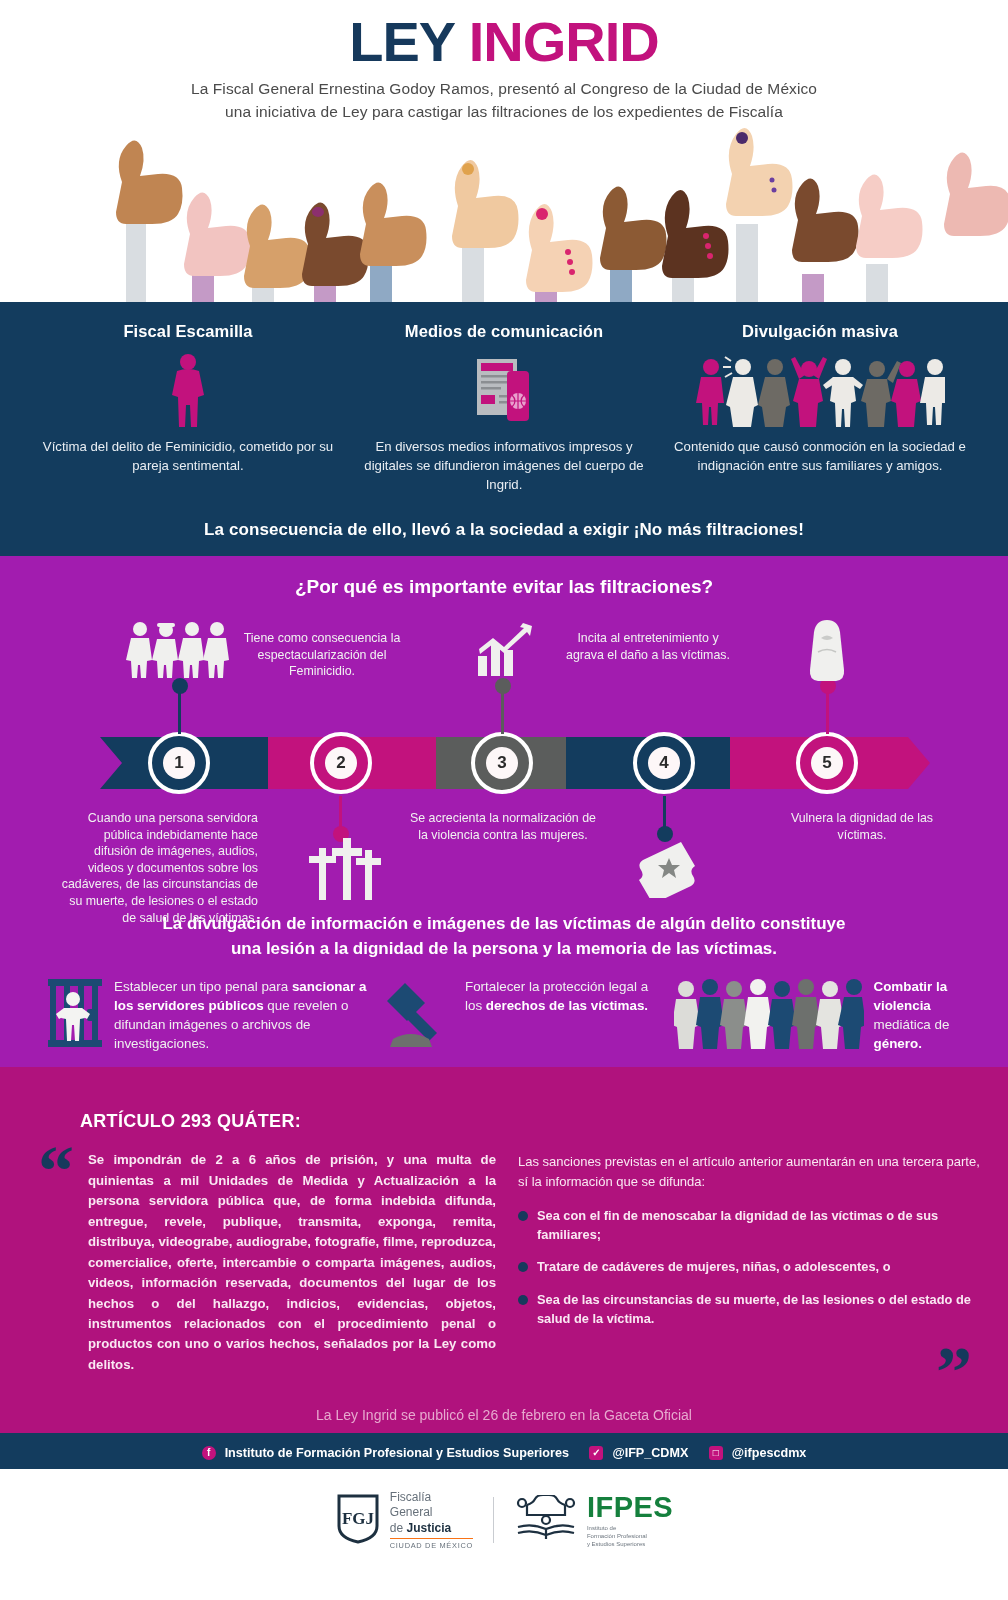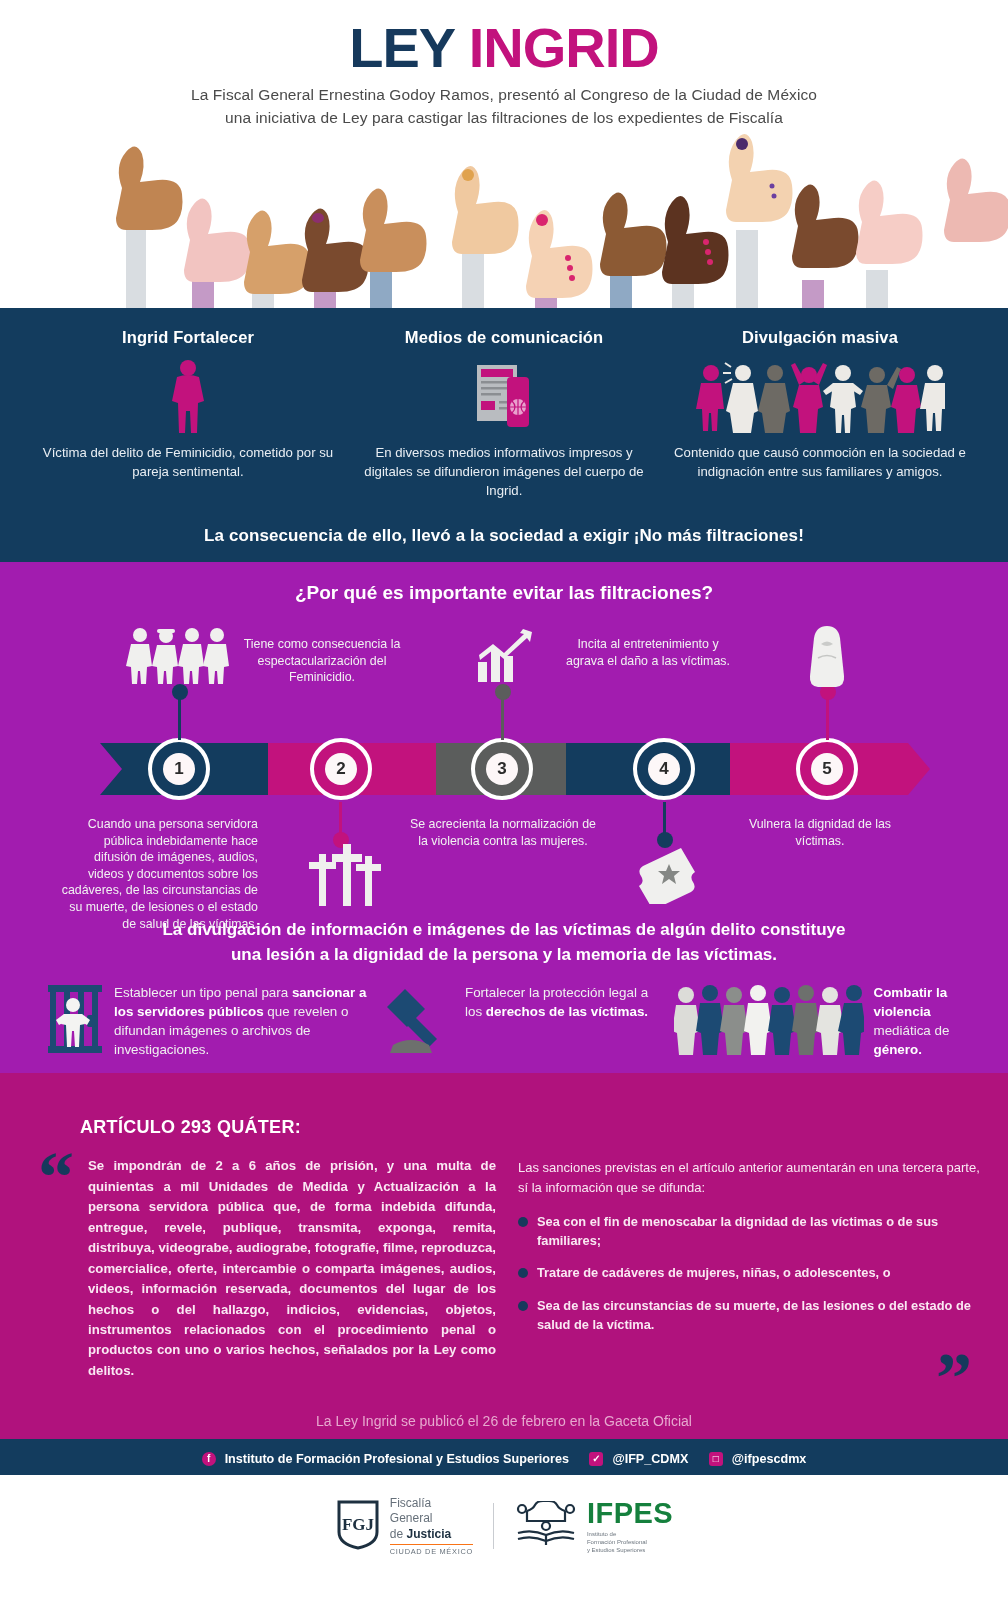--- a/index.html
+++ b/index.html
@@ -7,21 +7,21 @@
   body {
     font-family: "Liberation Sans", sans-serif;
     background:#ffffff;
     width:1008px;
     height:1600px;
     overflow:hidden;
   }
   .page { position:relative; width:1008px; height:1600px; }
 
   
-  .header { background:#ffffff; padding-top:20px; text-align:center; }
+  .header { background:#ffffff; padding-top:14px; text-align:center; }
   .title { font-size:56px; font-weight:bold; letter-spacing:-1px; line-height:1.0; }
   .title .ley { color:#16395c; }
   .title .ingrid { color:#c2127d; }
   .subtitle {
     color:#4a4a4a; font-size:15.5px; line-height:1.5; margin-top:7px;
     font-weight:500; letter-spacing:0.1px;
   }
 
   
   .hands { position:relative; height:178px; width:1008px; overflow:hidden; background:#fff; }
@@ -206,21 +206,21 @@
             <path d="M950 70 q-8 -22 4 -36 q10 -12 16 2 q4 12 -2 28 l18 -2 q22 -2 24 14 q2 16 -4 26 q-6 10 -26 10 l-26 0 q-10 0 -10 -12 z" fill="#edb9b2"></path>
           </g>
       </g>
     </svg>
   </div>
 
   <div class="blue">
     <div class="three">
 
       <div class="col">
-        <div class="col-h">Ingrid Fortalecer</div>
+        <div class="col-h">Fiscal Escamilla</div>
         <div class="col-icon">
           <svg width="42" height="76" viewBox="0 0 42 76">
             <circle cx="21" cy="9" r="8" fill="#c2127d"></circle>
             <path d="M10 18 q11 -4 22 0 l5 24 -6 2 -1 30 -6 0 -1 -22 -4 0 -1 22 -6 0 -1 -30 -6 -2 z" fill="#c2127d"></path>
           </svg>
         </div>
         <div class="col-p">Víctima del delito de Feminicidio, cometido por su pareja sentimental.</div>
       </div>
 
       <div class="col">
@@ -392,21 +392,21 @@
           <path d="M19 2 q11 0 13 12 l4 38 q1 10 -8 11 l-18 0 q-9 -1 -8 -11 l4 -38 q2 -12 13 -12 z"></path>
           <path d="M13 20 q6 -5 12 0 q-6 4 -12 0 z" fill="#848784" opacity=".35"></path>
           <path d="M10 34 q9 -5 18 0" stroke="#848784" stroke-width="1.5" fill="none" opacity=".4"></path>
         </svg>
       </div>
 
       <div class="tl-txt" style="left:232px; top:20px; width:164px;">Tiene como consecuencia la espectacularización del Feminicidio.</div>
       <div class="tl-txt" style="left:558px; top:20px; width:164px;">Incita al entretenimiento y agrava el daño a las víctimas.</div>
       <div class="tl-txt" style="left:50px; top:200px; width:200px; text-align:right;">Cuando una persona servidora pública indebidamente hace difusión de imágenes, audios, videos y documentos sobre los cadáveres, de las circunstancias de su muerte, de lesiones o el estado de salud de las víctimas.</div>
       <div class="tl-txt" style="left:400px; top:200px; width:190px;">Se acrecienta la normalización de la violencia contra las mujeres.</div>
-      <div class="tl-txt" style="left:722px; top:200px; width:180px;">Vulnera la dignidad de las víctimas.</div>
+      <div class="tl-txt" style="left:764px; top:200px; width:180px;">Vulnera la dignidad de las víctimas.</div>
     </div>
 
     <div class="gray-cta">
       <div>La divulgación de información e imágenes de las víctimas de algún delito constituye</div>
       <div>una lesión a la dignidad de la persona y la memoria de las víctimas.</div>
     </div>
 
     <div class="actions">
 
       <div class="act" style="width:340px;">

